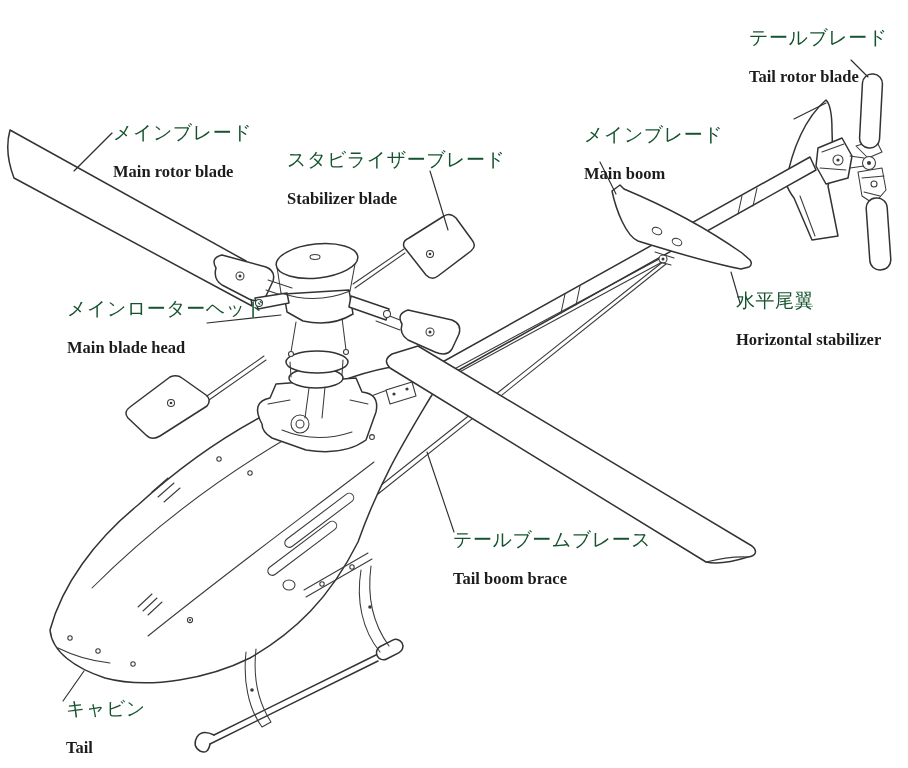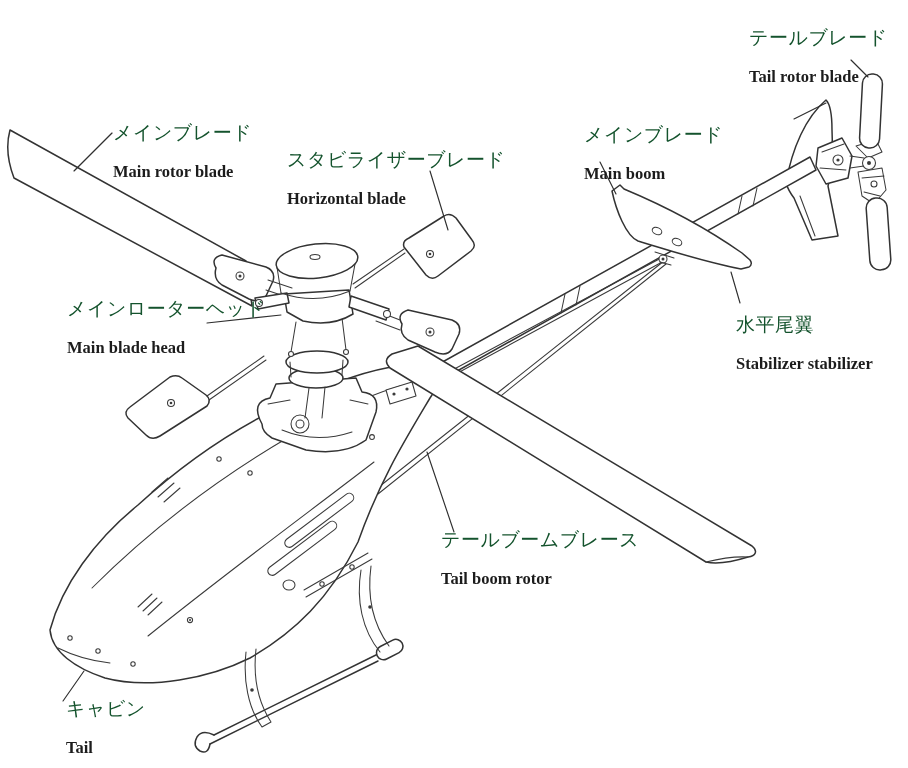--- a/index.html
+++ b/index.html
@@ -191,47 +191,47 @@
     </g>
   </svg>
 
   <div class="label" style="left:113px;top:123px">
     <div class="jp">メインブレード</div>
     <div class="en">Main rotor blade</div>
   </div>
 
   <div class="label" style="left:287px;top:150px">
     <div class="jp">スタビライザーブレード</div>
-    <div class="en">Horizontal blade</div>
+    <div class="en">Stabilizer blade</div>
   </div>
 
   <div class="label" style="left:67px;top:299px">
     <div class="jp">メインローターヘッド</div>
     <div class="en">Main blade head</div>
   </div>
 
   <div class="label" style="left:584px;top:125px">
     <div class="jp">メインブレード</div>
     <div class="en">Main boom</div>
   </div>
 
   <div class="label" style="left:749px;top:28px">
     <div class="jp">テールブレード</div>
     <div class="en">Tail rotor blade</div>
   </div>
 
 
-  <div class="label" style="left:736px;top:315px">
+  <div class="label" style="left:736px;top:291px">
     <div class="jp">水平尾翼</div>
-    <div class="en">Stabilizer stabilizer</div>
-  </div>
-
-  <div class="label" style="left:441px;top:530px">
+    <div class="en">Horizontal stabilizer</div>
+  </div>
+
+  <div class="label" style="left:453px;top:530px">
     <div class="jp">テールブームブレース</div>
-    <div class="en">Tail boom rotor</div>
+    <div class="en">Tail boom brace</div>
   </div>
 
   <div class="label" style="left:66px;top:699px">
     <div class="jp">キャビン</div>
     <div class="en">Tail</div>
   </div>
 
 </div>
 
 </body></html>

